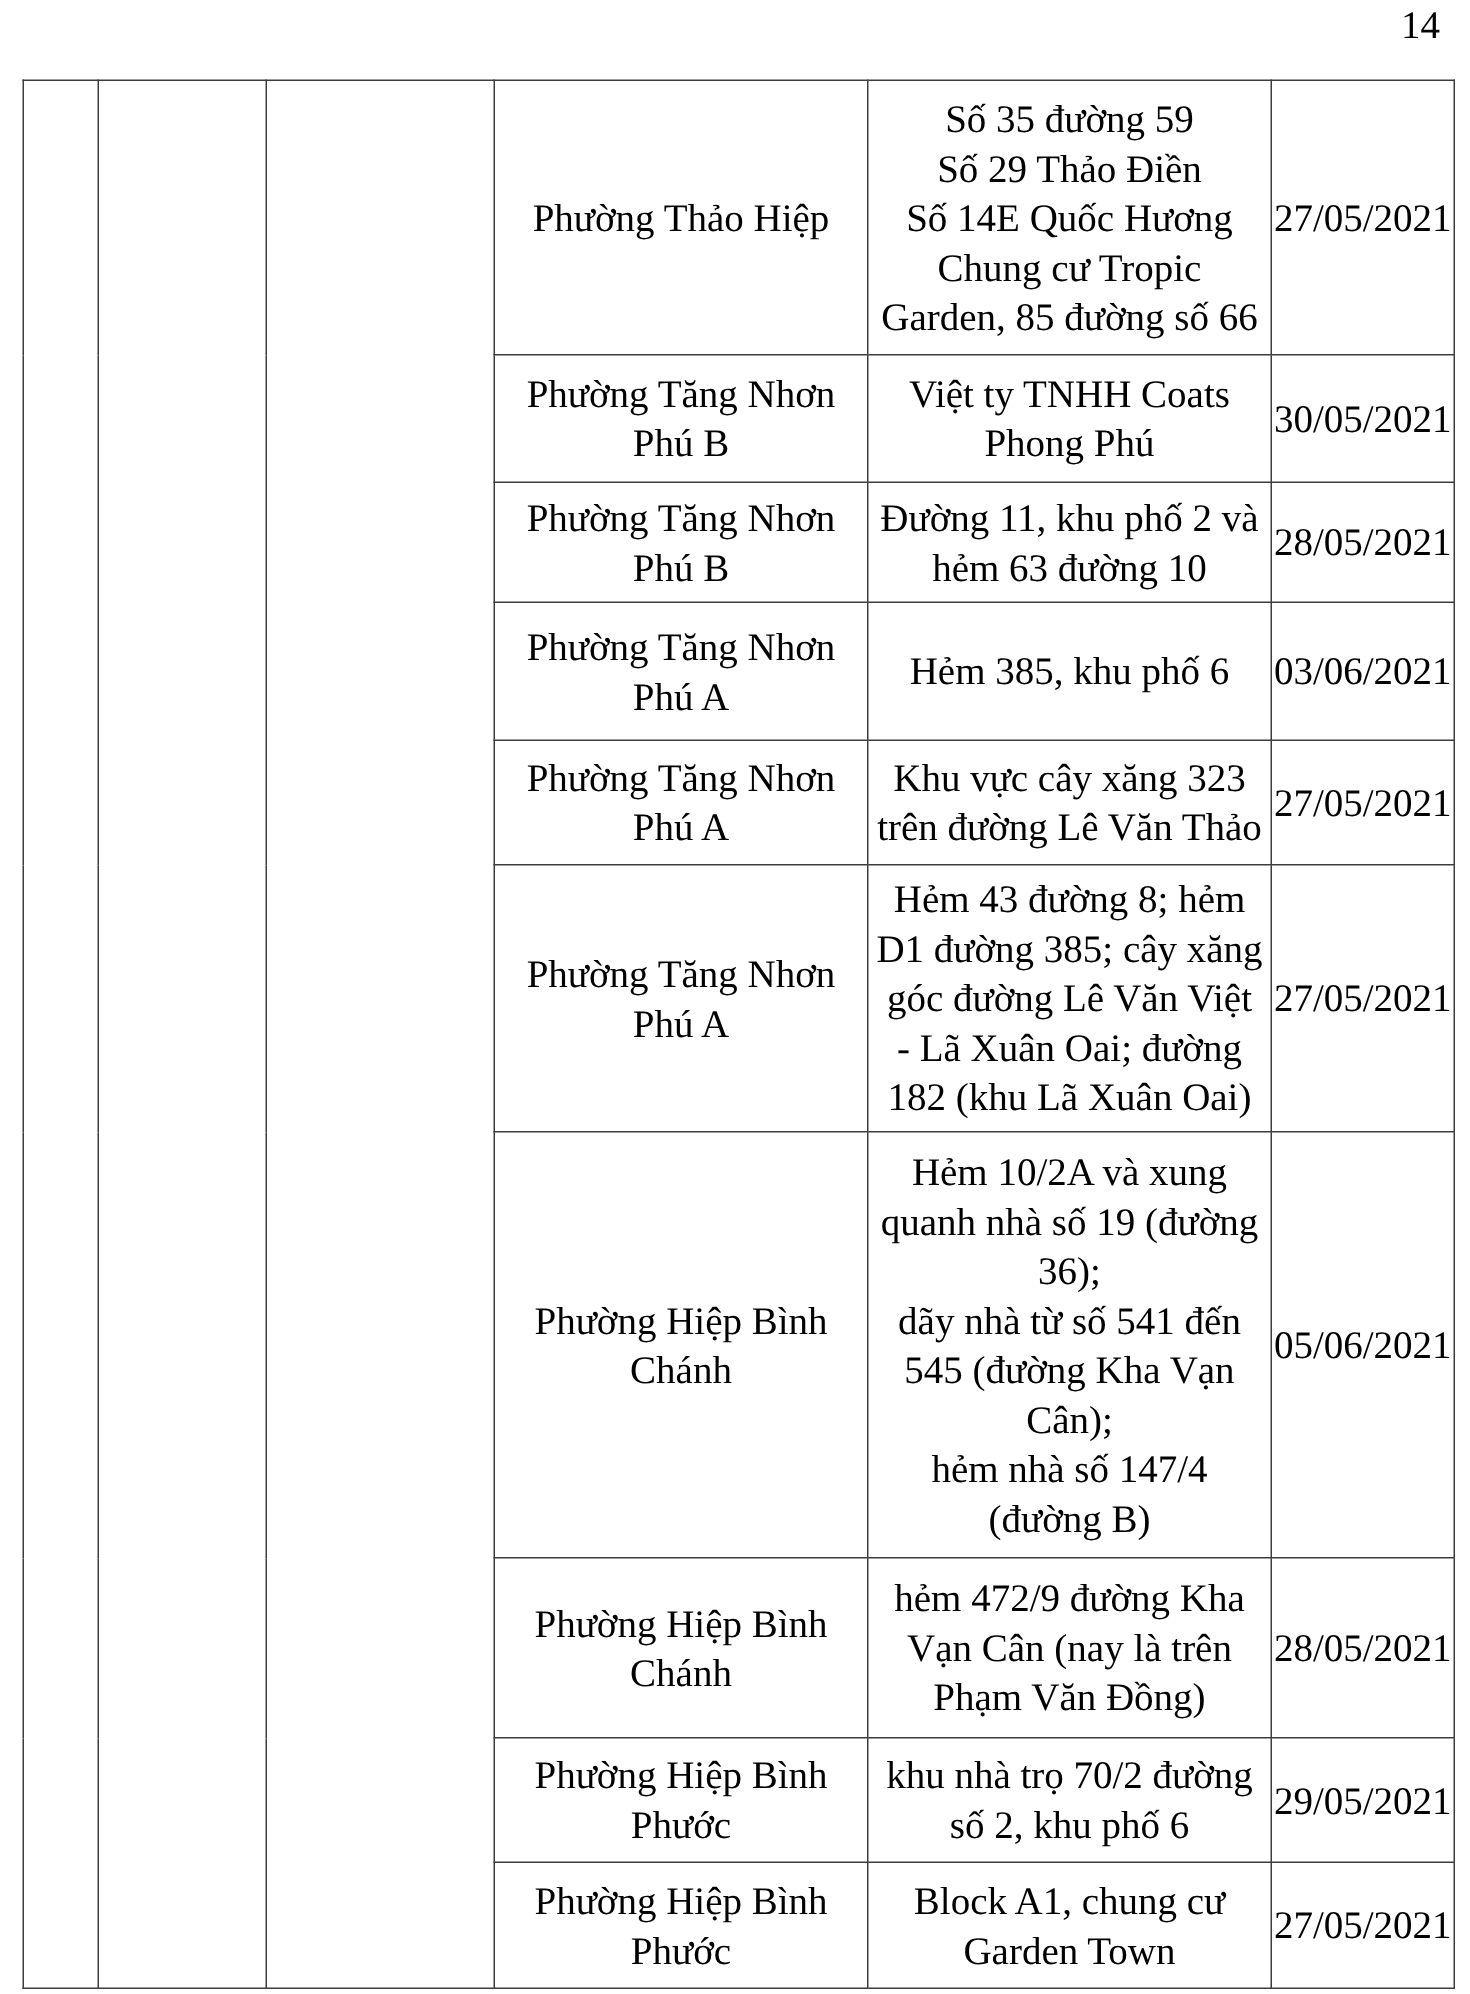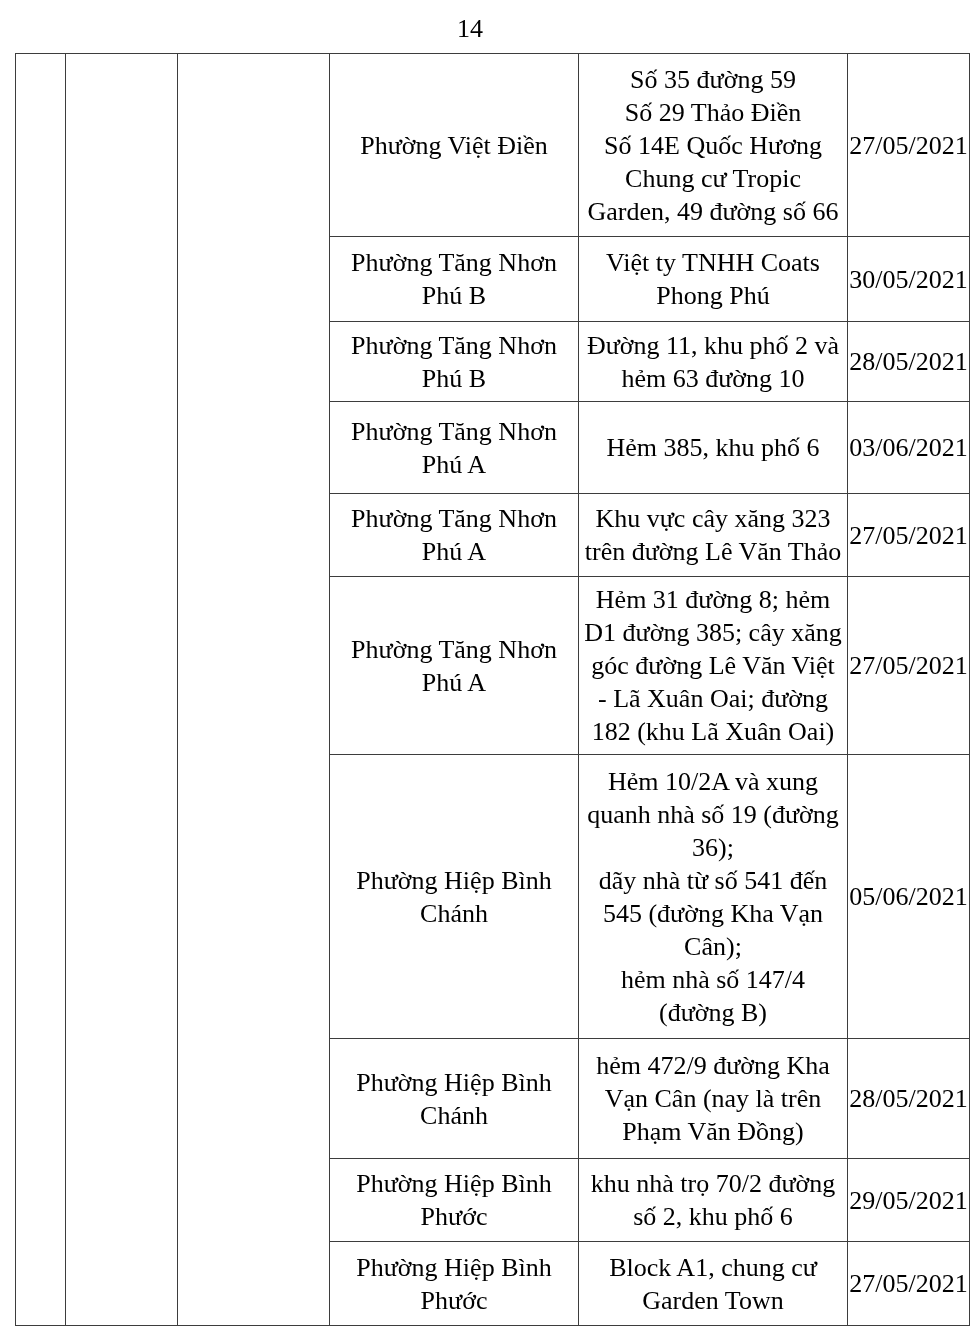--- a/index.html
+++ b/index.html
@@ -10,26 +10,27 @@
   body {
     position: relative;
     width: 980px;
     height: 1329px;
     font-family: "Liberation Serif", "DejaVu Serif", serif;
     color: #000000;
     overflow: hidden;
   }
   .page-number {
     position: absolute;
-    top: 12px;
+    top: 0;
     left: 0;
     width: 940px;
-    text-align: center;
+    text-align: right;
     font-size: 26px;
     line-height: 33px;
+    padding-left: 20px;
   }
   table.main-table {
     position: absolute;
     left: 15px;
     top: 53px;
     width: 954px;
     border-collapse: collapse;
     table-layout: fixed;
   }
   td {
@@ -65,28 +66,28 @@
     <col style="width:249px">
     <col style="width:269px">
     <col style="width:122px">
   </colgroup>
   <tbody id="table-body">
       <tr style="height: 183px;">
         <td rowspan="10" class="empty-cell"></td>
         <td rowspan="10" class="empty-cell"></td>
         <td rowspan="10" class="empty-cell"></td>
         <td class="ward-cell">
-          <span class="ward-line">Phường Việt Điền</span>
+          <span class="ward-line">Phường Thảo Hiệp</span>
         </td>
         <td class="address-cell">
           <span class="address-line">Số 35 đường 59</span>
           <span class="address-line">Số 29 Thảo Điền</span>
           <span class="address-line">Số 14E Quốc Hương</span>
           <span class="address-line">Chung cư Tropic</span>
-          <span class="address-line">Garden, 49 đường số 66</span>
+          <span class="address-line">Garden, 85 đường số 66</span>
         </td>
         <td class="date-cell">27/05/2021</td>
       </tr>
       <tr style="height: 85px;">
         <td class="ward-cell">
           <span class="ward-line">Phường Tăng Nhơn</span>
           <span class="ward-line">Phú B</span>
         </td>
         <td class="address-cell">
           <span class="address-line">Việt ty TNHH Coats</span>
@@ -125,21 +126,21 @@
           <span class="address-line">trên đường Lê Văn Thảo</span>
         </td>
         <td class="date-cell">27/05/2021</td>
       </tr>
       <tr style="height: 178px;">
         <td class="ward-cell">
           <span class="ward-line">Phường Tăng Nhơn</span>
           <span class="ward-line">Phú A</span>
         </td>
         <td class="address-cell">
-          <span class="address-line">Hẻm 31 đường 8; hẻm</span>
+          <span class="address-line">Hẻm 43 đường 8; hẻm</span>
           <span class="address-line">D1 đường 385; cây xăng</span>
           <span class="address-line">góc đường Lê Văn Việt</span>
           <span class="address-line">- Lã Xuân Oai; đường</span>
           <span class="address-line">182 (khu Lã Xuân Oai)</span>
         </td>
         <td class="date-cell">27/05/2021</td>
       </tr>
       <tr style="height: 284px;">
         <td class="ward-cell">
           <span class="ward-line">Phường Hiệp Bình</span>

